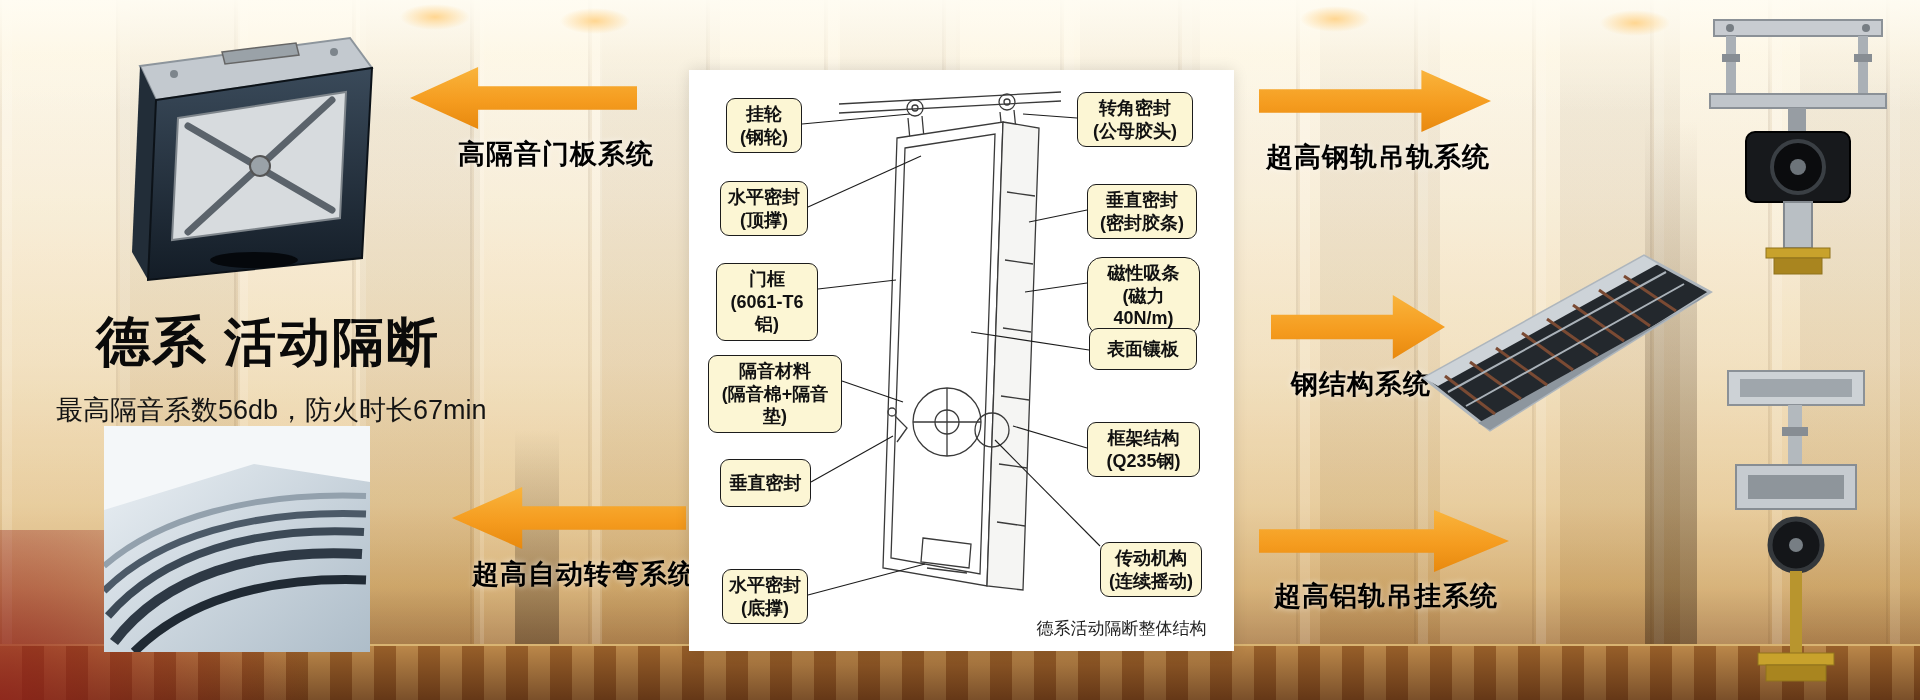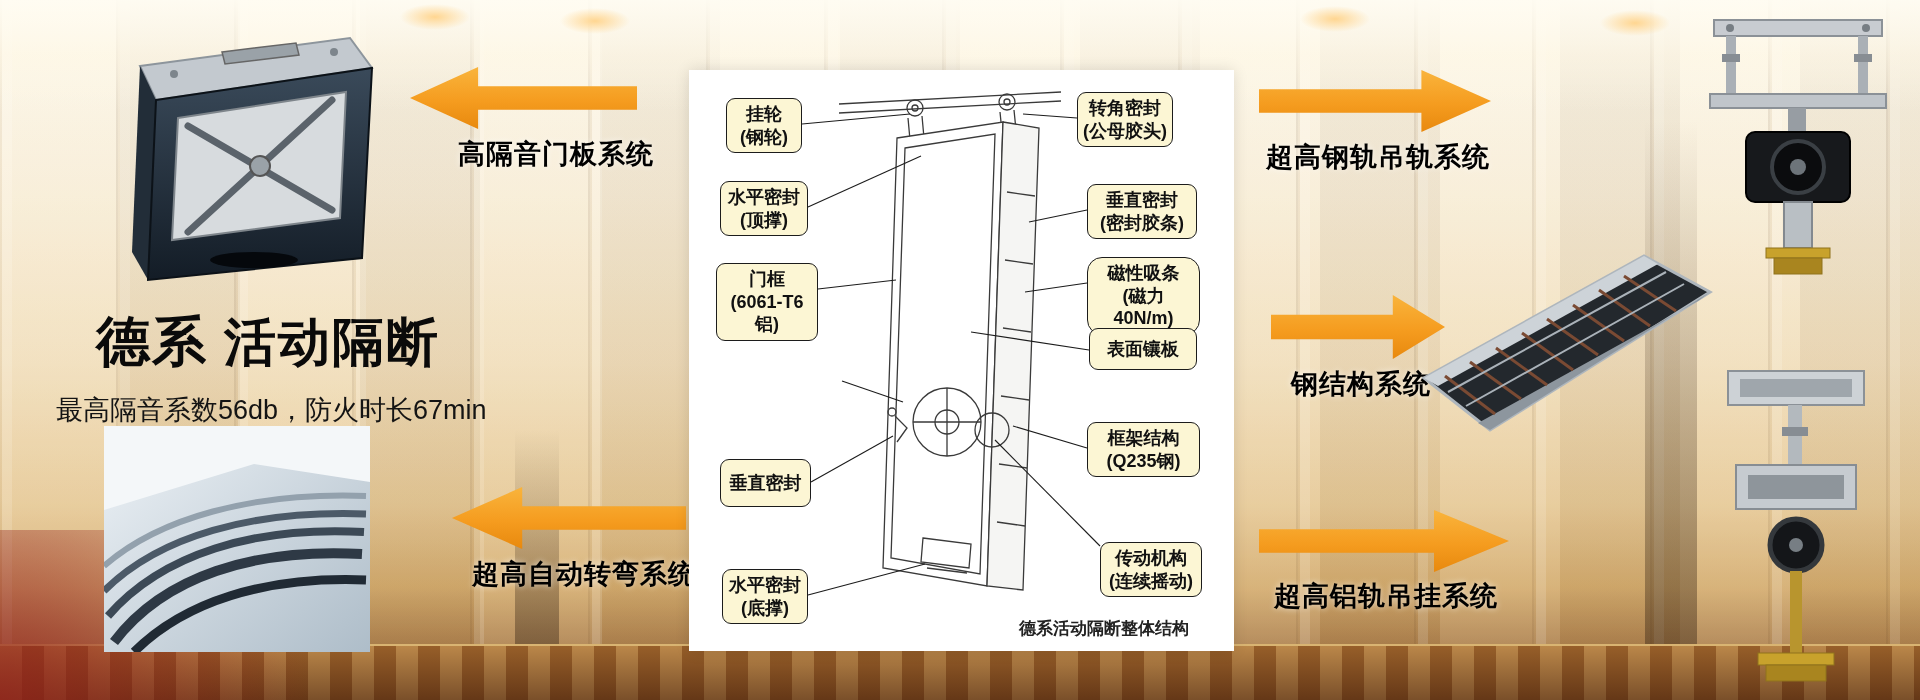--- a/index.html
+++ b/index.html
@@ -45,21 +45,21 @@
   .subtitle{left:56px;top:392px;font-size:27px;font-weight:500;color:#141414;white-space:nowrap;}
   
   .diagram-panel{left:689px;top:70px;width:545px;height:581px;background:#ffffff;box-shadow:0 0 14px rgba(0,0,0,.12);}
   .diagram-art{position:absolute;inset:0;}
   .callout{
     position:absolute;box-sizing:border-box;min-height:44px;
     display:flex;align-items:center;justify-content:center;text-align:center;
     background:var(--callout-bg,#fcf6d4);border:1.5px solid #1c1c1c;border-radius:9px;
     padding:4px 5px;font-size:18px;font-weight:700;color:#111;line-height:1.25;white-space:pre-line;
   }
-  .diagram-caption{position:absolute;left:330px;top:547px;width:205px;font-size:17px;font-weight:700;color:#222;text-align:left;white-space:nowrap;}
+  .diagram-caption{position:absolute;left:330px;top:547px;width:205px;font-size:17px;font-weight:400;color:#222;text-align:center;white-space:nowrap;}
 </style>
 </head>
 <body>
 
 <div id="stage">
 
   <div class="abs bg-stripes"></div>
   <div class="abs bg-ceiling"></div>
   <div class="abs light" style="left:400px;top:4px;"></div>
   <div class="abs light" style="left:560px;top:8px;"></div>
@@ -171,25 +171,27 @@
         <line x1="411" y1="476" x2="306" y2="370"></line>
       </g>
     </svg>
 
     <div class="callout" style="left:37px;top:28px;width:76px;">挂轮
 (钢轮)</div>
     <div class="callout" style="left:31px;top:111px;width:88px;">水平密封
 (顶撑)</div>
     <div class="callout" style="left:27px;top:193px;width:102px;">门框
 (6061-T6铝)</div>
+    <div class="callout" style="left:19px;top:285px;width:134px;">隔音材料
+(隔音棉+隔音垫)</div>
     <div class="callout" style="left:31px;top:389px;width:91px;min-height:48px;">垂直密封</div>
     <div class="callout" style="left:33px;top:499px;width:86px;">水平密封
 (底撑)</div>
 
-    <div class="callout" style="left:388px;top:22px;width:96px;">转角密封
+    <div class="callout" style="left:388px;top:22px;width:116px;">转角密封
 (公母胶头)</div>
     <div class="callout" style="left:398px;top:114px;width:110px;">垂直密封
 (密封胶条)</div>
     <div class="callout" style="left:398px;top:187px;width:113px;border-radius:15px;">磁性吸条
 (磁力40N/m)</div>
     <div class="callout" style="left:400px;top:258px;width:108px;min-height:42px;">表面镶板</div>
     <div class="callout" style="left:398px;top:352px;width:113px;">框架结构
 (Q235钢)</div>
     <div class="callout" style="left:411px;top:472px;width:102px;">传动机构
 (连续摇动)</div>

